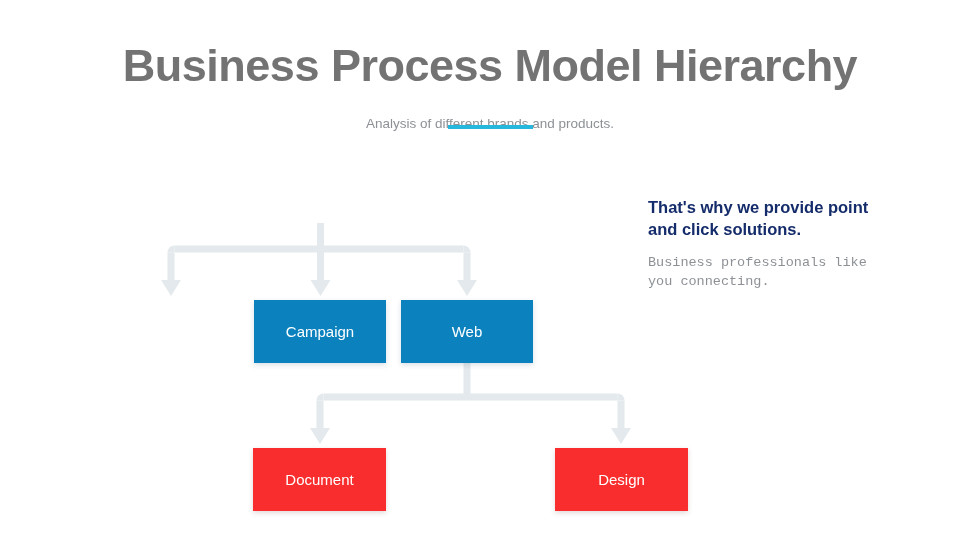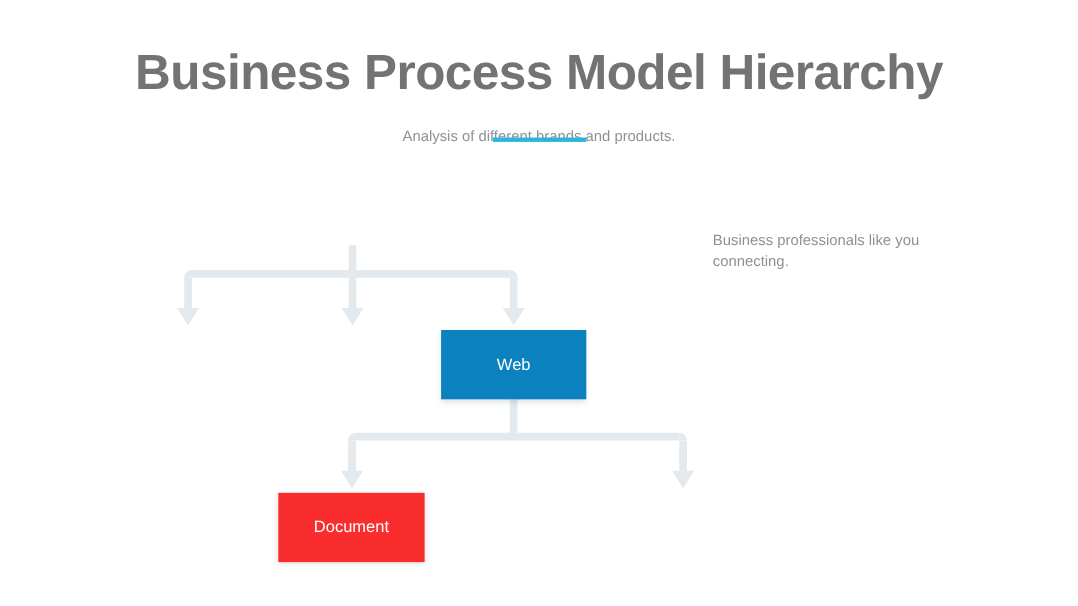--- a/index.html
+++ b/index.html
@@ -137,20 +137,21 @@
     font-weight: bold;
     color: #152C6B;
   }
   #side-body {
     margin: 0;
     padding-top: 13px;
     font-size: 13.5px;
     line-height: 19px;
     font-weight: normal;
     color: #8D9196;
+    font-family: Liberation Mono, monospace;
   }
 </style>
 </head>
 <body>
 
 <div id="slide">
 
   <div id="header">
     <h1 id="slide-title">Business Process Model Hierarchy</h1>
     <p id="slide-subtitle">Analysis of different brands and products.</p>
@@ -177,26 +178,33 @@
         <path d="M323.5 397 L617.5 397" stroke="#E3E9EC" stroke-width="7" fill="none" stroke-linecap="butt"></path>
         <path d="M320 400.5 L320 428 M621 400.5 L621 428" stroke="#E3E9EC" stroke-width="7" fill="none" stroke-linecap="butt"></path>
         <path d="M323.5 397 A3.5 3.5 0 0 0 320 400.5" stroke="#E3E9EC" stroke-width="7" fill="none"></path>
         <path d="M617.5 397 A3.5 3.5 0 0 1 621 400.5" stroke="#E3E9EC" stroke-width="7" fill="none"></path>
         <polygon points="310,428 330,428 320,444" fill="#E3E9EC"></polygon>
         <polygon points="611,428 631,428 621,444" fill="#E3E9EC"></polygon>
       </g>
     </svg>
 
 
+    <div class="node node-level2 node-camp">
+      <span class="node-label">Campaign</span>
+    </div>
     <div class="node node-level2 node-web">
       <span class="node-label">Web</span>
     </div>
 
     <div class="node node-level3 node-doc">
       <span class="node-label">Document</span>
     </div>
+    <div class="node node-level3 node-des">
+      <span class="node-label">Design</span>
+    </div>
   </div>
 
   <div id="side-panel">
+    <p id="side-heading">That's why we provide point and click solutions.</p>
     <p id="side-body">Business professionals like you connecting.</p>
   </div>
 
 </div>
 
 </body></html>

